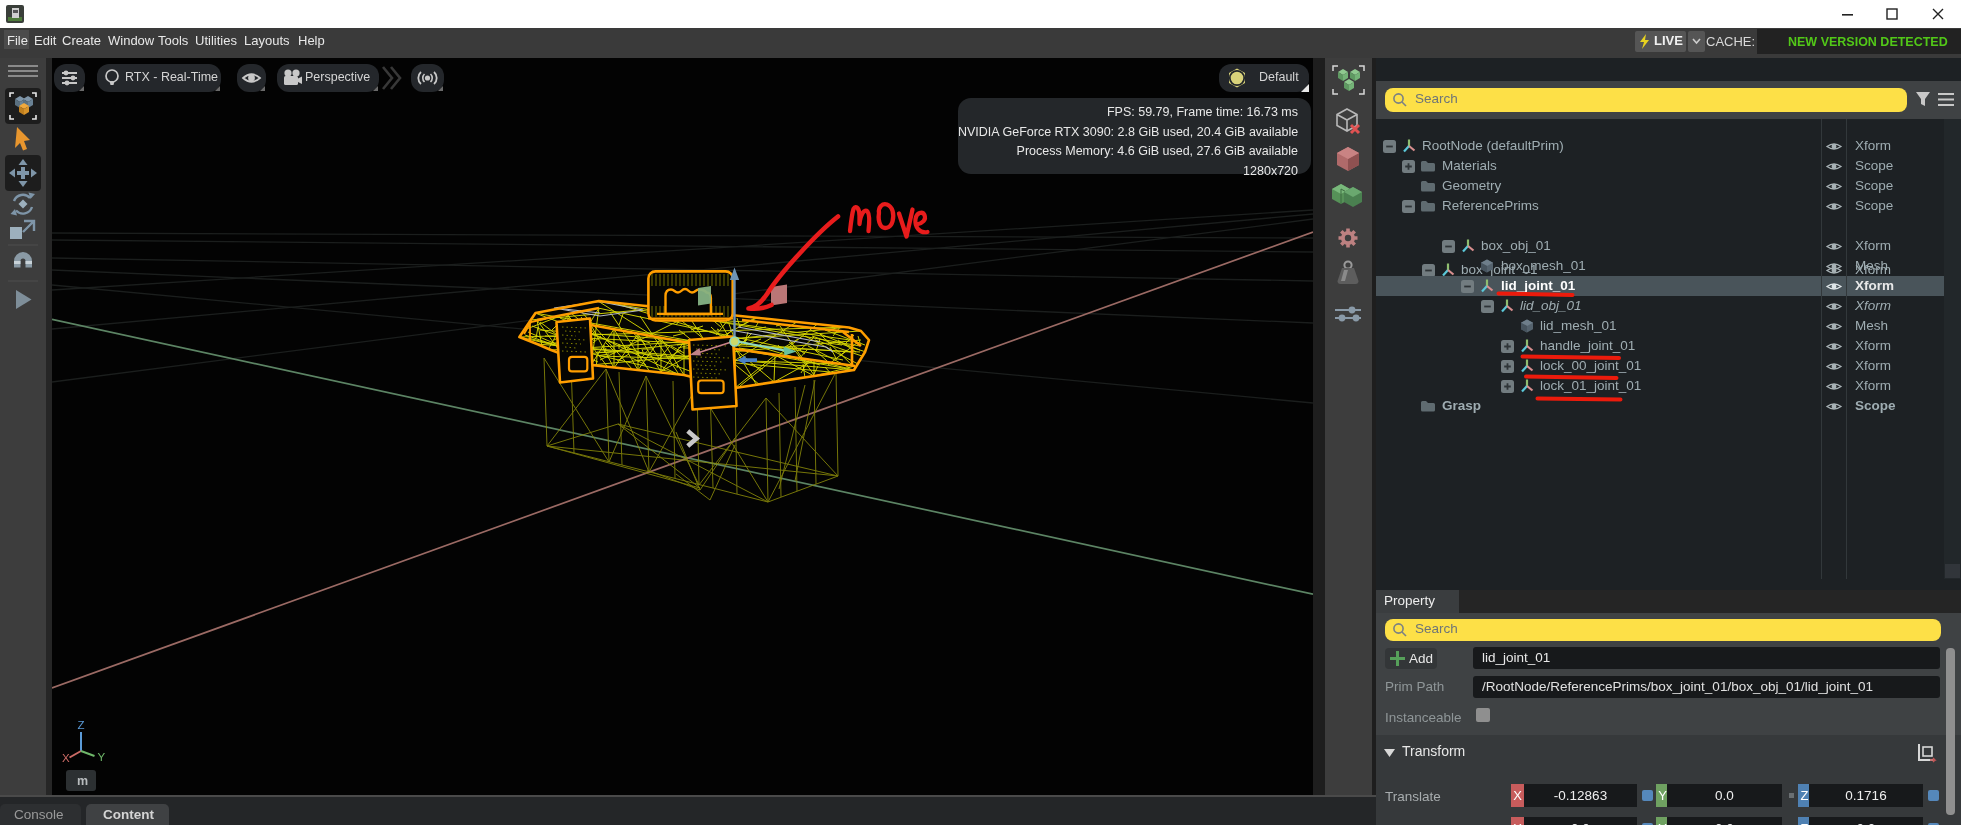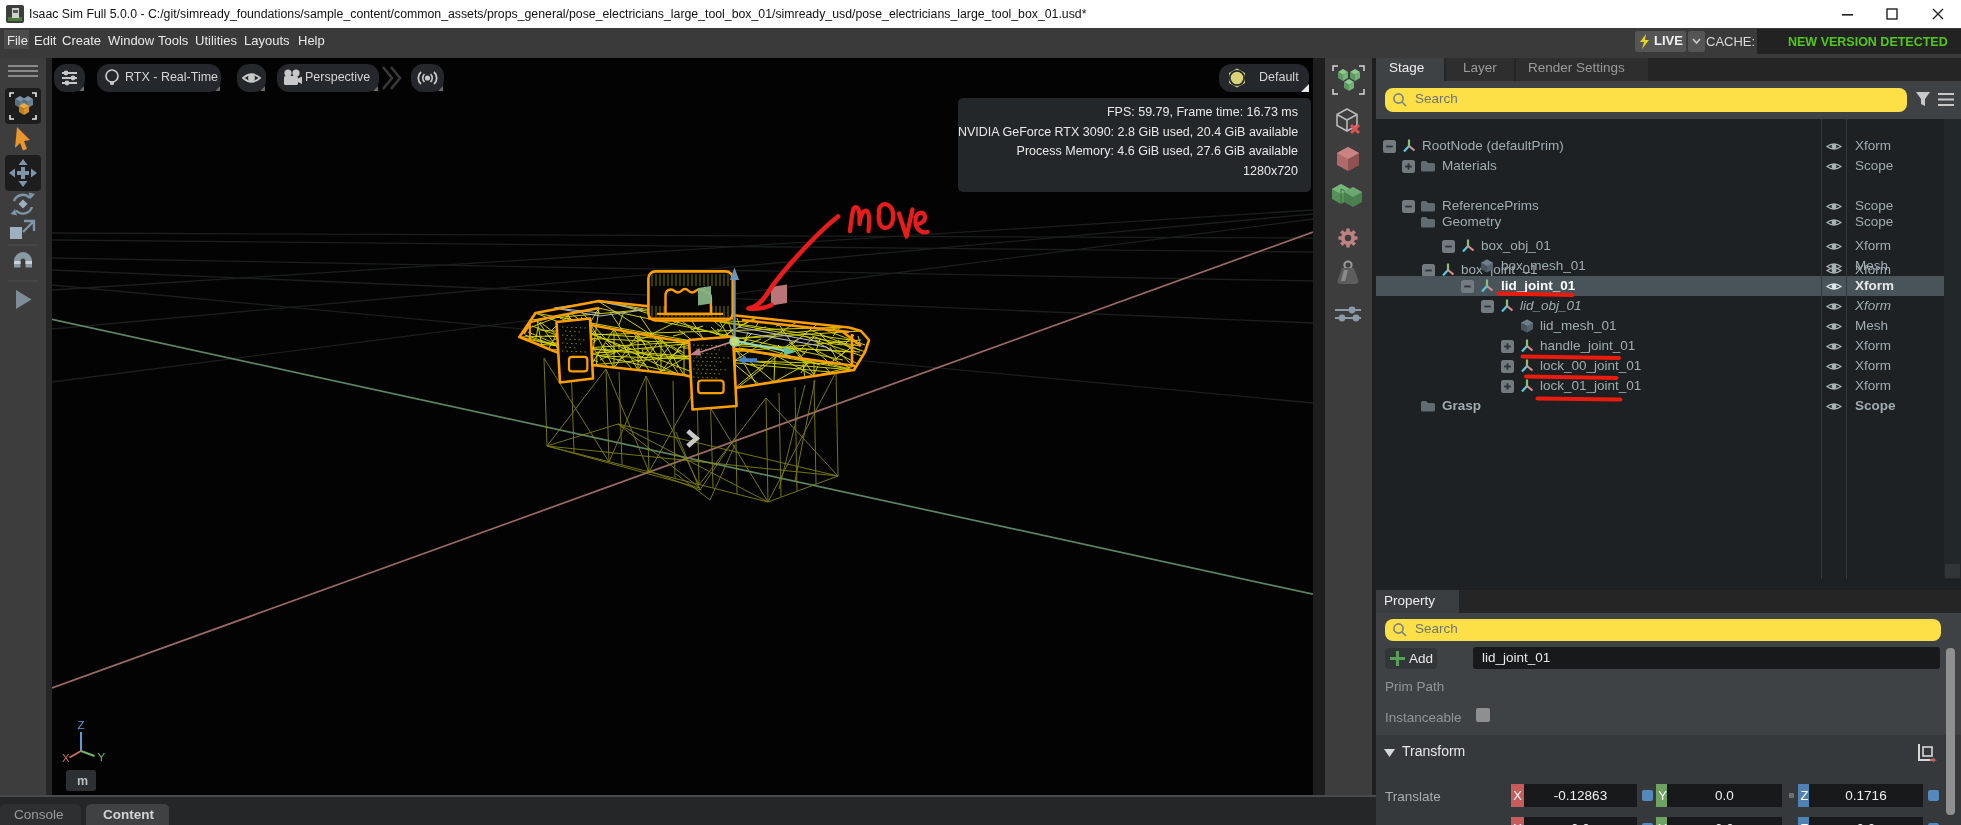--- a/index.html
+++ b/index.html
@@ -11,38 +11,37 @@
 #lefttb{position:absolute;left:0;top:55px;width:46px;height:740px;background:#3d3d3d}
 #leftedge{position:absolute;left:46px;top:55px;width:6px;height:740px;background:#262626}
 #viewport{position:absolute;left:52px;top:55px;width:1261px;height:740px;background:#030303}
 #righttb{position:absolute;left:1313px;top:55px;width:63px;height:740px;background:#1e1e1e}
 #righttbinner{position:absolute;left:12px;top:0px;width:47px;height:740px;background:#3d3d3d}
 #rightpanel{position:absolute;left:1376px;top:55px;width:585px;height:770px;background:#1d2124}
 #bottombar{position:absolute;left:0;top:795px;width:1376px;height:30px;background:#242628;border-top:2px solid #4a4a4a}
 .vbtn{position:absolute;background:#24272b;border-radius:12px;color:#d4d4d4;font-size:12.5px;white-space:nowrap}
 .corner:after{content:"";position:absolute;right:1px;bottom:1px;width:0;height:0;
 border-left:5px solid transparent;border-bottom:5px solid #6a6a6a}
-#fpsbox{position:absolute;left:906px;top:43px;width:353px;height:94px;background:#24272a;border-radius:5px;
+#fpsbox{position:absolute;left:906px;top:43px;width:353px;height:76px;background:#24272a;border-radius:13px;
 color:#e8e8e8;font-size:12.5px;text-align:right;padding:5px 13px 0 0;line-height:19.5px;white-space:nowrap}
 .tab{position:absolute;font-size:13.5px}
 .searchbox{position:absolute;background:#fde047;border-radius:8px;color:#6d7478;font-size:13.5px}
 .treerow{position:absolute;left:0;width:569px;height:20px}
 .tlabel{position:absolute;font-size:13.5px;color:#9fadb2;white-space:nowrap;top:2px}
 .ttype{position:absolute;left:479px;font-size:13.5px;color:#9fadb2;top:2px}
 .field{position:absolute;background:#17191b;border-radius:3px;color:#e9e9e9;font-size:13.5px}
 .plabel{position:absolute;color:#8f9698;font-size:13.5px}
 </style></head><body>
 <div id="titlebar">
     <svg class="abs" style="left:6px;top:5px" width="18" height="18">
 <rect x="0" y="0" width="18" height="18" rx="2" fill="#3a3f3a"></rect>
 <rect x="2" y="12" width="14" height="4" fill="#4d7a3a"></rect>
 <rect x="6" y="3" width="7" height="10" fill="#cfcfcf"></rect>
 <rect x="7" y="5" width="5" height="3" fill="#555"></rect>
 </svg>
-    <div class="ttext">Isaac Sim Full 5.0.0 - C:/git/simready_foundations/sample_content/common_assets/props_general/pose_electricians_large_tool_box_01/simready_usd/pose_electricians_large_tool_box_01.usd*</div>
     <svg class="abs" style="left:1830px;top:0px" width="131" height="28">
 <rect x="12" y="14" width="11" height="1.6" fill="#222"></rect>
 <rect x="57" y="9" width="10" height="10" fill="none" stroke="#222" stroke-width="1.4"></rect>
 <path d="M103 9 L113 19 M113 9 L103 19" stroke="#222" stroke-width="1.4"></path>
 </svg>
   </div>
 <div id="menubar">
     <div class="abs" style="left:4px;top:2px;width:25px;height:19px;background:#4b4b4b"></div>
     <div class="mitem" style="left:7px">File</div>
     <div class="mitem" style="left:34px">Edit</div>
@@ -564,28 +563,20 @@
 <g stroke="#8a9aa8" stroke-width="2">
           <path d="M10 9 H36 M10 17 H36"></path>
         </g>
 <circle cx="27" cy="9" r="3.4" fill="#8a9aa8"></circle>
         <circle cx="17" cy="17" r="3.4" fill="#8a9aa8"></circle>
 <circle cx="31" cy="17" r="3.4" fill="#8a9aa8"></circle>
 </g>
 </svg>
   </div>
 <div id="rightpanel">
-    <div class="abs" style="left:0;top:0;width:585px;height:26px;background:#252525">
-      <div class="abs" style="left:0;top:0;width:68px;height:26px;background:#3f4244"></div>
-      <div class="tab" style="left:13px;top:5px;color:#eeeeee">Stage</div>
-      <div class="abs" style="left:70px;top:0;width:68px;height:26px;background:#2e2e2e"></div>
-      <div class="tab" style="left:87px;top:5px;color:#9a9a9a">Layer</div>
-      <div class="abs" style="left:140px;top:0;width:132px;height:26px;background:#2e2e2e"></div>
-      <div class="tab" style="left:152px;top:5px;color:#9a9a9a">Render Settings</div>
-    </div>
     <div class="abs" style="left:0;top:26px;width:585px;height:38px;background:#3f4244">
       <div class="searchbox" style="left:9px;top:7px;width:522px;height:24px">
 <svg width="16" height="16" style="position:absolute;left:7px;top:4px">
           <circle cx="6.5" cy="6.5" r="4.6" fill="none" stroke="#7a8084" stroke-width="1.6"></circle>
           <path d="M10 10 L14 14" stroke="#7a8084" stroke-width="1.6"></path>
         </svg>
 <div style="position:absolute;left:30px;top:3px">Search</div>
       </div>
       <svg class="abs" style="left:538px;top:9px" width="20" height="20">
         <path d="M2 2 H16 L11 9 V16 L7 14 V9 Z" fill="#c8c8c8"></path>
@@ -621,21 +612,21 @@
       <svg class="abs" style="left:44.2px;top:3px" width="16" height="14">
 <path d="M1 3.5 Q1 2 2.5 2 H6 L8 4 H13.5 Q15 4 15 5.5 V11 Q15 12.5 13.5 12.5 H2.5 Q1 12.5 1 11 Z" fill="#5f6b70"></path>
       </svg>
       <div class="tlabel" style="left:66px;">Materials</div>
       <svg class="abs" style="left:448.5px;top:4px" width="18" height="13">
 <path d="M2 6.5 Q9 1.5 16 6.5 Q9 11.5 2 6.5 Z" fill="none" stroke="#a8b2b5" stroke-width="1.3"></path>
 <circle cx="9" cy="6.5" r="2.4" fill="#a8b2b5"></circle>
       </svg>
       <div class="ttype" style="">Scope</div>
     </div>
-    <div class="treerow" style="top:121px;margin-top:36px;">
+    <div class="treerow" style="top:121px;">
       <svg class="abs" style="left:44.2px;top:3px" width="16" height="14">
 <path d="M1 3.5 Q1 2 2.5 2 H6 L8 4 H13.5 Q15 4 15 5.5 V11 Q15 12.5 13.5 12.5 H2.5 Q1 12.5 1 11 Z" fill="#5f6b70"></path>
       </svg>
       <div class="tlabel" style="left:66px;">Geometry</div>
       <svg class="abs" style="left:448.5px;top:4px" width="18" height="13">
 <path d="M2 6.5 Q9 1.5 16 6.5 Q9 11.5 2 6.5 Z" fill="none" stroke="#a8b2b5" stroke-width="1.3"></path>
 <circle cx="9" cy="6.5" r="2.4" fill="#a8b2b5"></circle>
       </svg>
       <div class="ttype" style="">Scope</div>
     </div>
@@ -837,20 +828,23 @@
       <div class="abs" style="left:9px;top:68px;width:52px;height:21px;background:#333638;border-radius:4px">
 <svg width="15" height="15" style="position:absolute;left:5px;top:3px">
           <path d="M6 0 H9 V6 H15 V9 H9 V15 H6 V9 H0 V6 H6 Z" fill="#56a05a"></path>
         </svg>
 <div style="position:absolute;left:24px;top:3px;color:#e8e8e8;font-size:13.5px">Add</div>
       </div>
       <div class="field" style="left:97px;top:67px;width:467px;height:22px">
         <div style="position:absolute;left:9px;top:3px">lid_joint_01</div>
       </div>
       <div class="plabel" style="left:9px;top:99px">Prim Path</div>
+      <div class="field" style="left:97px;top:96px;width:467px;height:22px;color:#e0e0e0">
+        <div style="position:absolute;left:9px;top:3px">/RootNode/ReferencePrims/box_joint_01/box_obj_01/lid_joint_01</div>
+      </div>
       <div class="plabel" style="left:9px;top:130px">Instanceable</div>
       <div class="abs" style="left:100px;top:128px;width:14px;height:14px;background:#8f8f8f;border-radius:2px"></div>
       <div class="abs" style="left:0;top:155px;width:585px;height:90px;background:#36393b"></div>
       <svg class="abs" style="left:8px;top:168px" width="12" height="10">
         <path d="M0 1 H11 L5.5 9 Z" fill="#d8d8d8"></path>
       </svg>
       <div class="abs" style="left:26px;top:163px;color:#e8e8e8;font-size:14px">Transform</div>
       <svg class="abs" style="left:539px;top:162px" width="22" height="22">
 <path d="M4 2 V18 H20" stroke="#d8d8d8" stroke-width="2" fill="none"></path>
 <rect x="8" y="5" width="9" height="9" fill="none" stroke="#d8d8d8" stroke-width="1.6"></rect>

